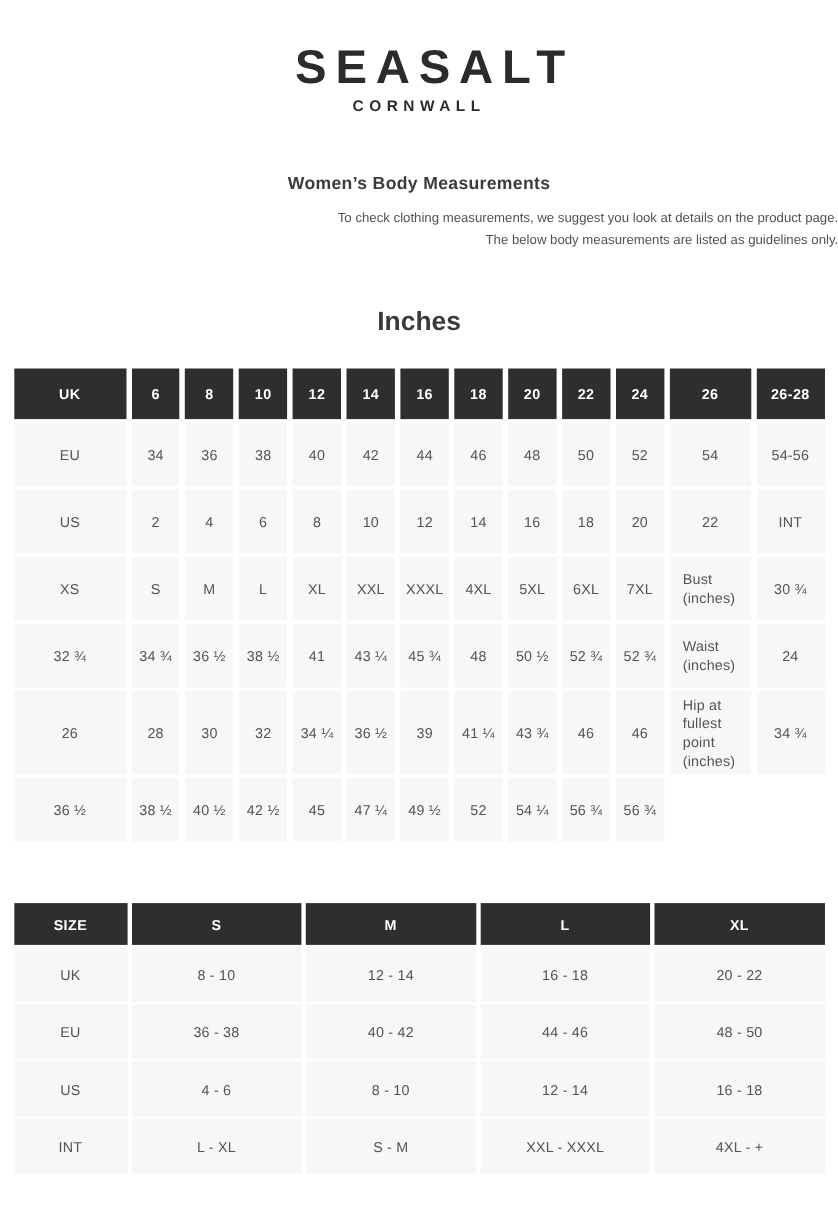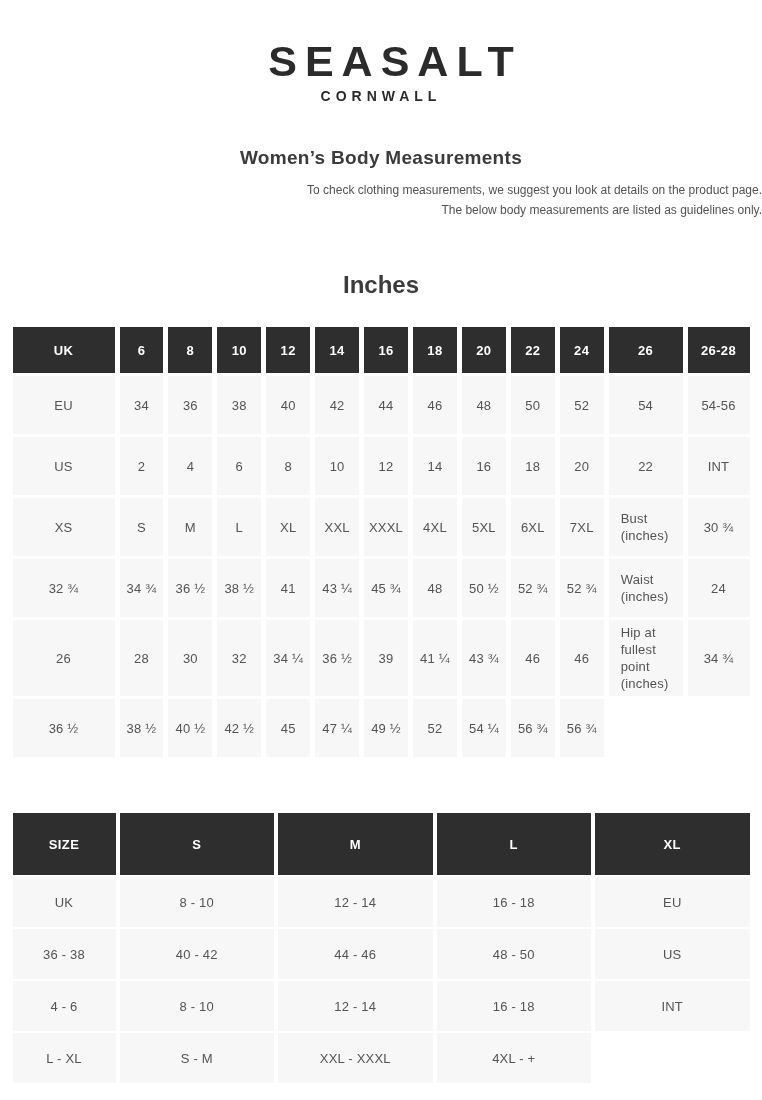--- a/index.html
+++ b/index.html
@@ -25,23 +25,23 @@
   .brand-sub {
     margin-top: 5px;
     font-size: 14px;
     font-weight: 700;
     letter-spacing: 5px;
     color: #2b2b2b;
   }
 
   
   .page-title {
-    margin-top: 43px;
+    margin-top: 55px;
     text-align: center;
-    font-size: 19px;
+    font-size: 16px;
     font-weight: 700;
     color: #3b3b3b;
     letter-spacing: 0.3px;
   }
   .page-desc {
     margin-top: 11px;
     text-align: right;
     font-size: 12px;
     line-height: 20px;
     color: #525252;
@@ -70,21 +70,21 @@
     background: #2e2e2e;
     color: #ffffff;
     font-weight: 700;
     font-size: 13px;
     display: flex;
     align-items: center;
     justify-content: center;
     height: 46px;
     letter-spacing: 0.4px;
   }
-  .size-grid .th { height: 62px; }
+  .size-grid .th { height: 38px; }
   .td {
     background: #f7f7f7;
     color: #545454;
     font-size: 13px;
     display: flex;
     align-items: center;
     justify-content: center;
     min-height: 58px;
     text-align: center;
     padding: 4px 2px;
@@ -215,20 +215,21 @@
   <div class="tbl size-grid" id="size-table">
       <div class="th">SIZE</div>
       <div class="th">S</div>
       <div class="th">M</div>
       <div class="th">L</div>
       <div class="th">XL</div>
       <div class="td">UK</div>
       <div class="td">8 - 10</div>
       <div class="td">12 - 14</div>
       <div class="td">16 - 18</div>
+      <div class="td">20 - 22</div>
       <div class="td">EU</div>
       <div class="td">36 - 38</div>
       <div class="td">40 - 42</div>
       <div class="td">44 - 46</div>
       <div class="td">48 - 50</div>
       <div class="td">US</div>
       <div class="td">4 - 6</div>
       <div class="td">8 - 10</div>
       <div class="td">12 - 14</div>
       <div class="td">16 - 18</div>

